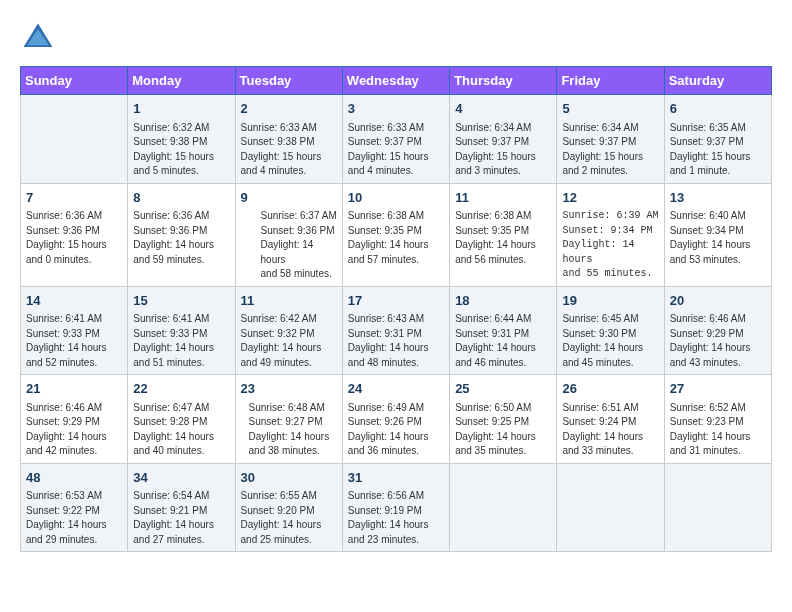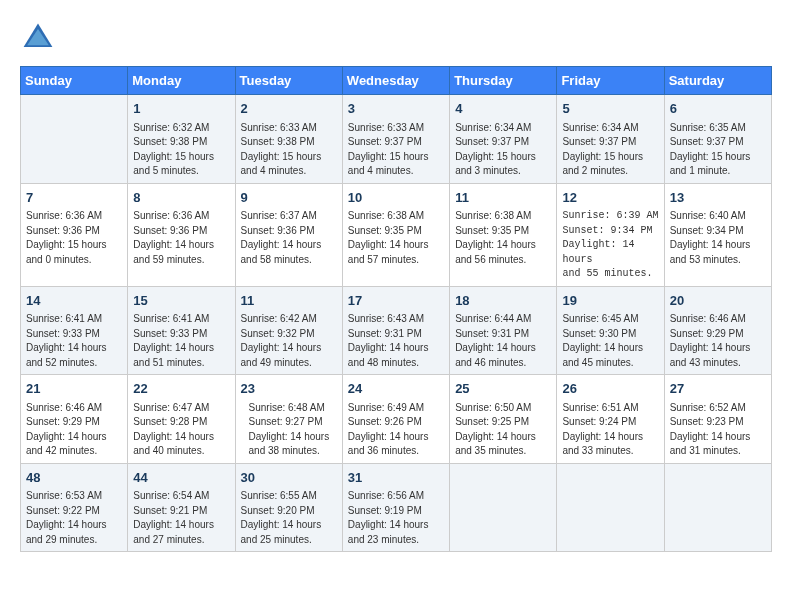--- a/index.html
+++ b/index.html
@@ -44,21 +44,21 @@
       font-size: 18px;
       color: #1a3a5c;
       font-weight: normal;
     }
     table {
       width: 100%;
       border-collapse: collapse;
       font-size: 11px;
     }
     thead tr th {
-      background-color: #3b82f6;
+      background-color: #8b5cf6;
       color: #fff;
       padding: 6px 4px;
       text-align: left;
       font-size: 13px;
       font-weight: bold;
       border: 1px solid #2e6db4;
     }
     tbody tr td {
       border: 1px solid #ccc;
       vertical-align: top;
@@ -176,21 +176,21 @@
         </td>
         <td>
           <span class="day-number">8</span>
           <div class="cell-content" style="white-space: pre-line;">Sunrise: 6:36 AM
 Sunset: 9:36 PM
 Daylight: 14 hours
 and 59 minutes.</div>
         </td>
         <td>
           <span class="day-number">9</span>
-          <div class="cell-content" style="white-space: pre-line;">Sunrise: 6:37 AM
+          <div class="cell-content" style="white-space: pre-line; margin-left: 20px;">Sunrise: 6:37 AM
 Sunset: 9:36 PM
 Daylight: 14 hours
 and 58 minutes.</div>
         </td>
         <td>
           <span class="day-number">10</span>
           <div class="cell-content" style="white-space: pre-line;">Sunrise: 6:38 AM
 Sunset: 9:35 PM
 Daylight: 14 hours
 and 57 minutes.</div>
@@ -321,21 +321,21 @@
       </tr>
       <tr>
         <td>
           <span class="day-number">48</span>
           <div class="cell-content" style="white-space: pre-line;">Sunrise: 6:53 AM
 Sunset: 9:22 PM
 Daylight: 14 hours
 and 29 minutes.</div>
         </td>
         <td>
-          <span class="day-number">44</span>
+          <span class="day-number">34</span>
           <div class="cell-content" style="white-space: pre-line;">Sunrise: 6:54 AM
 Sunset: 9:21 PM
 Daylight: 14 hours
 and 27 minutes.</div>
         </td>
         <td>
           <span class="day-number">30</span>
           <div class="cell-content" style="white-space: pre-line;">Sunrise: 6:55 AM
 Sunset: 9:20 PM
 Daylight: 14 hours

